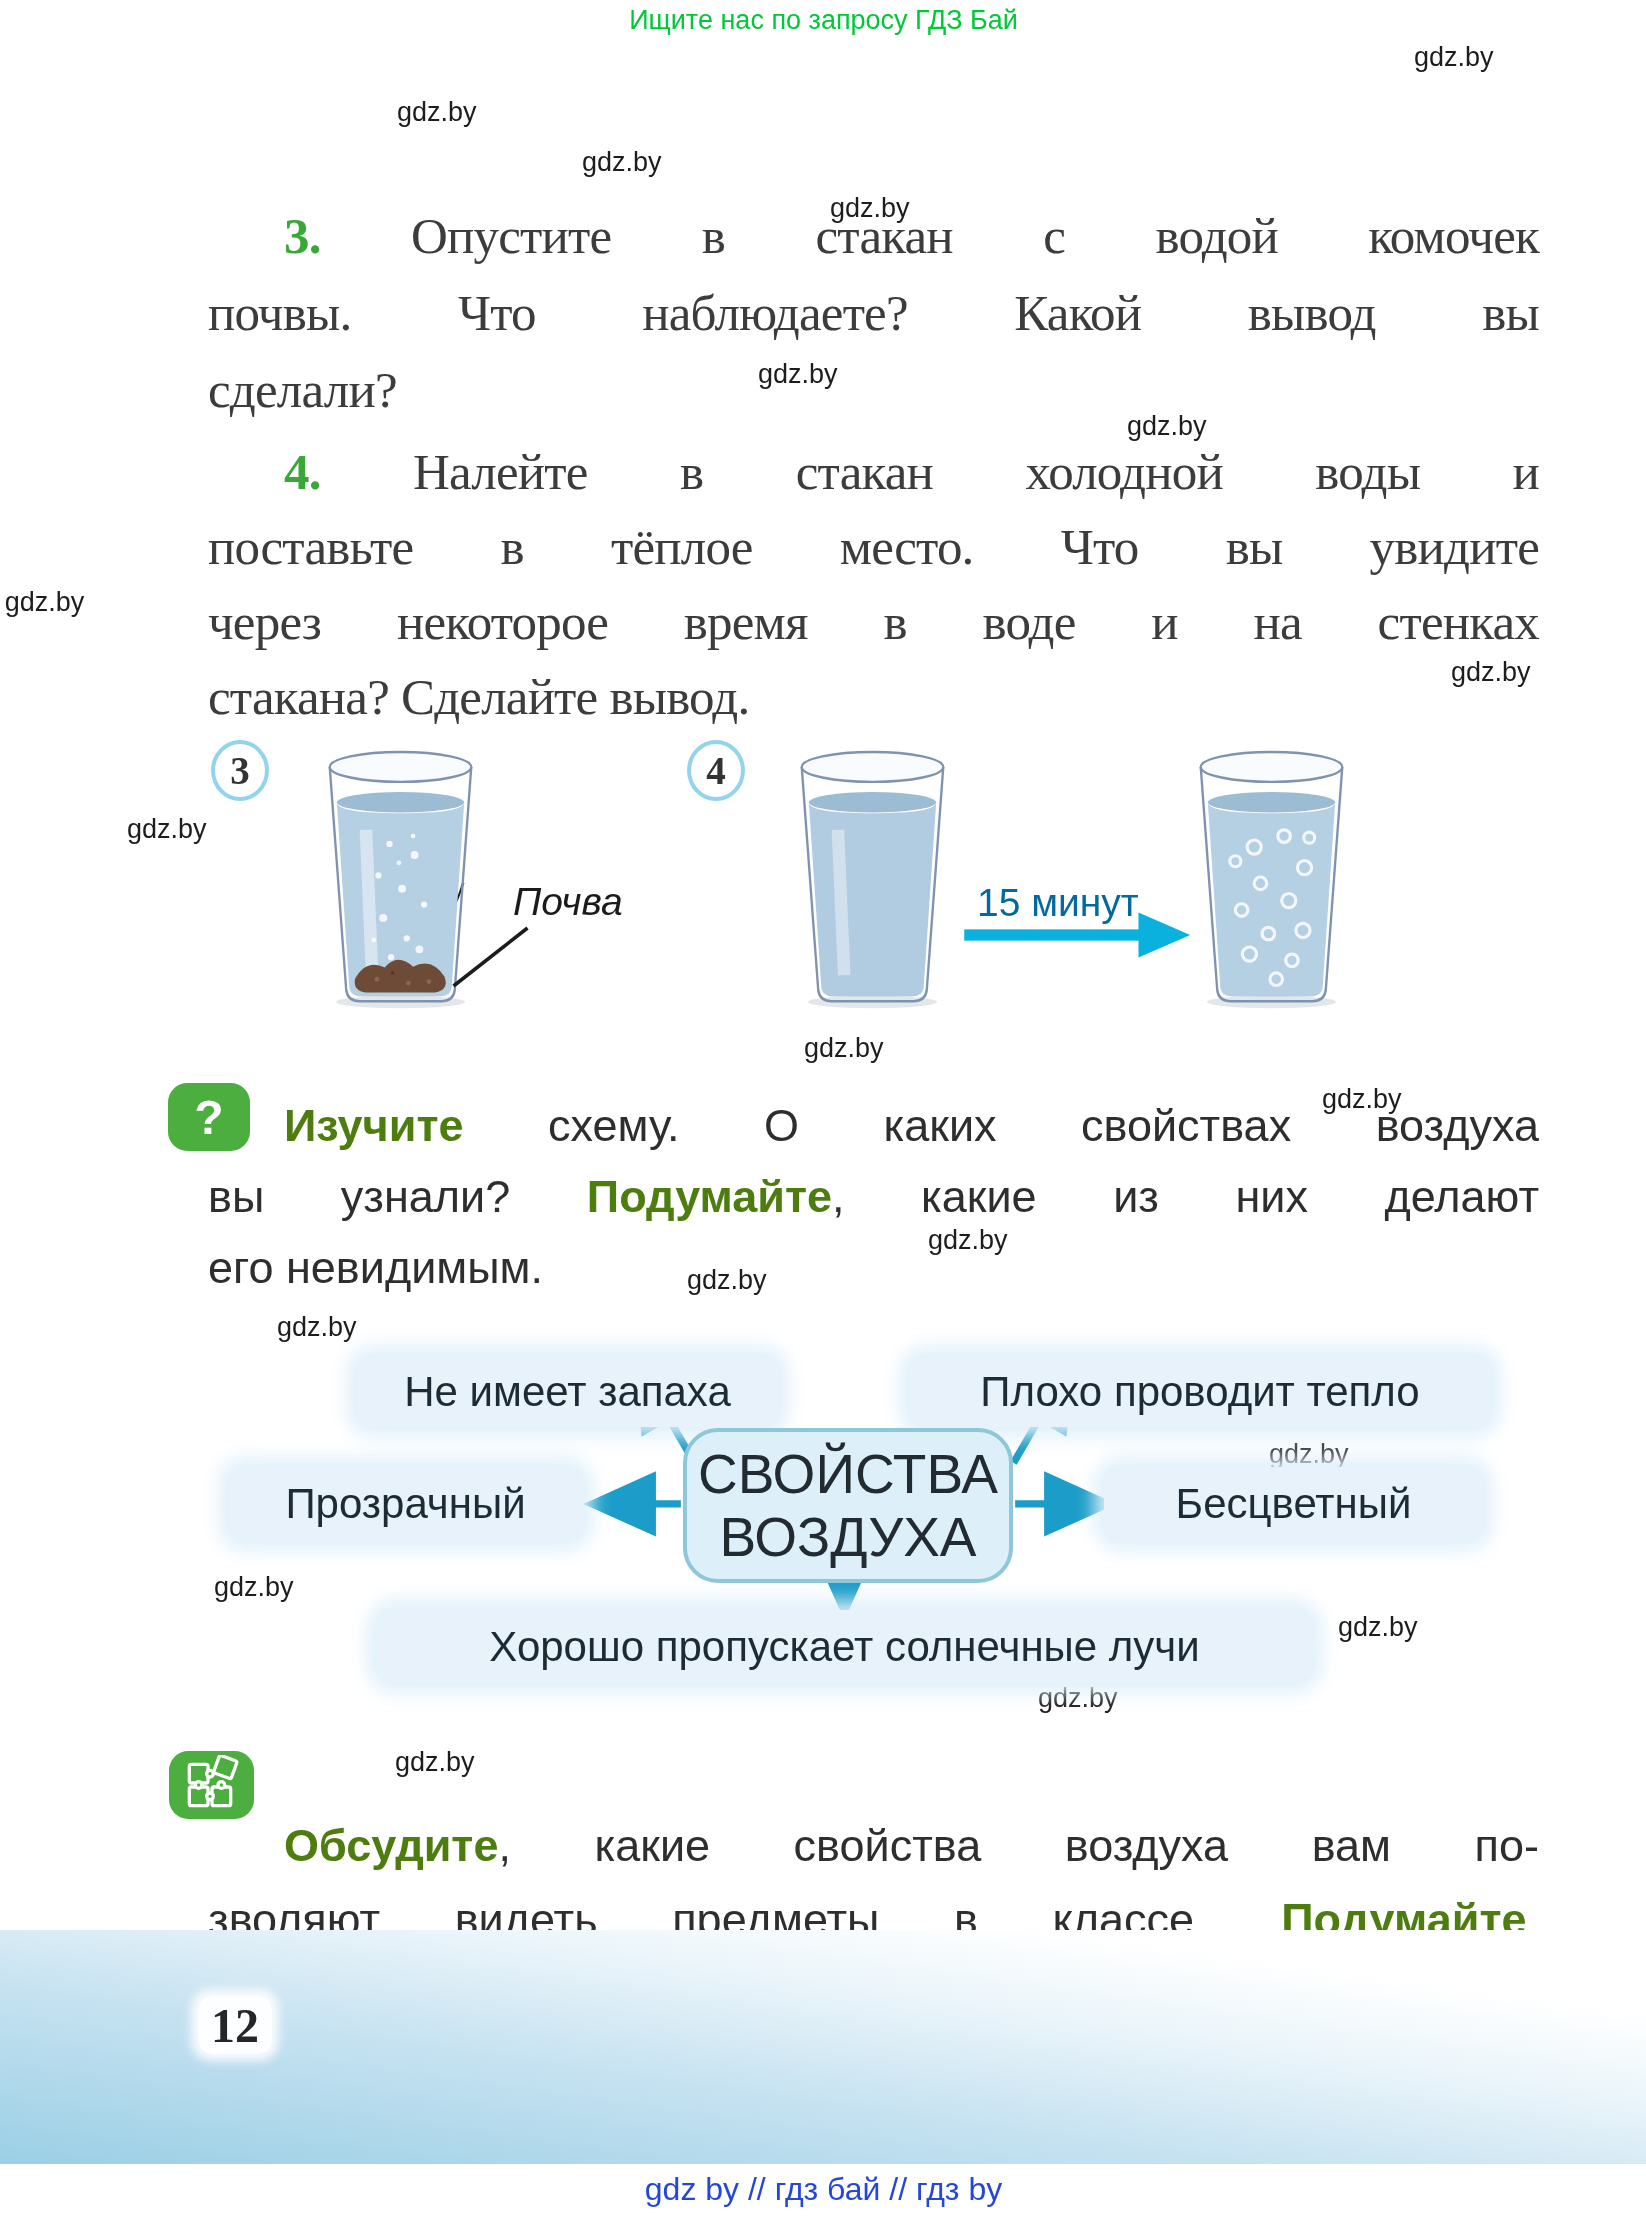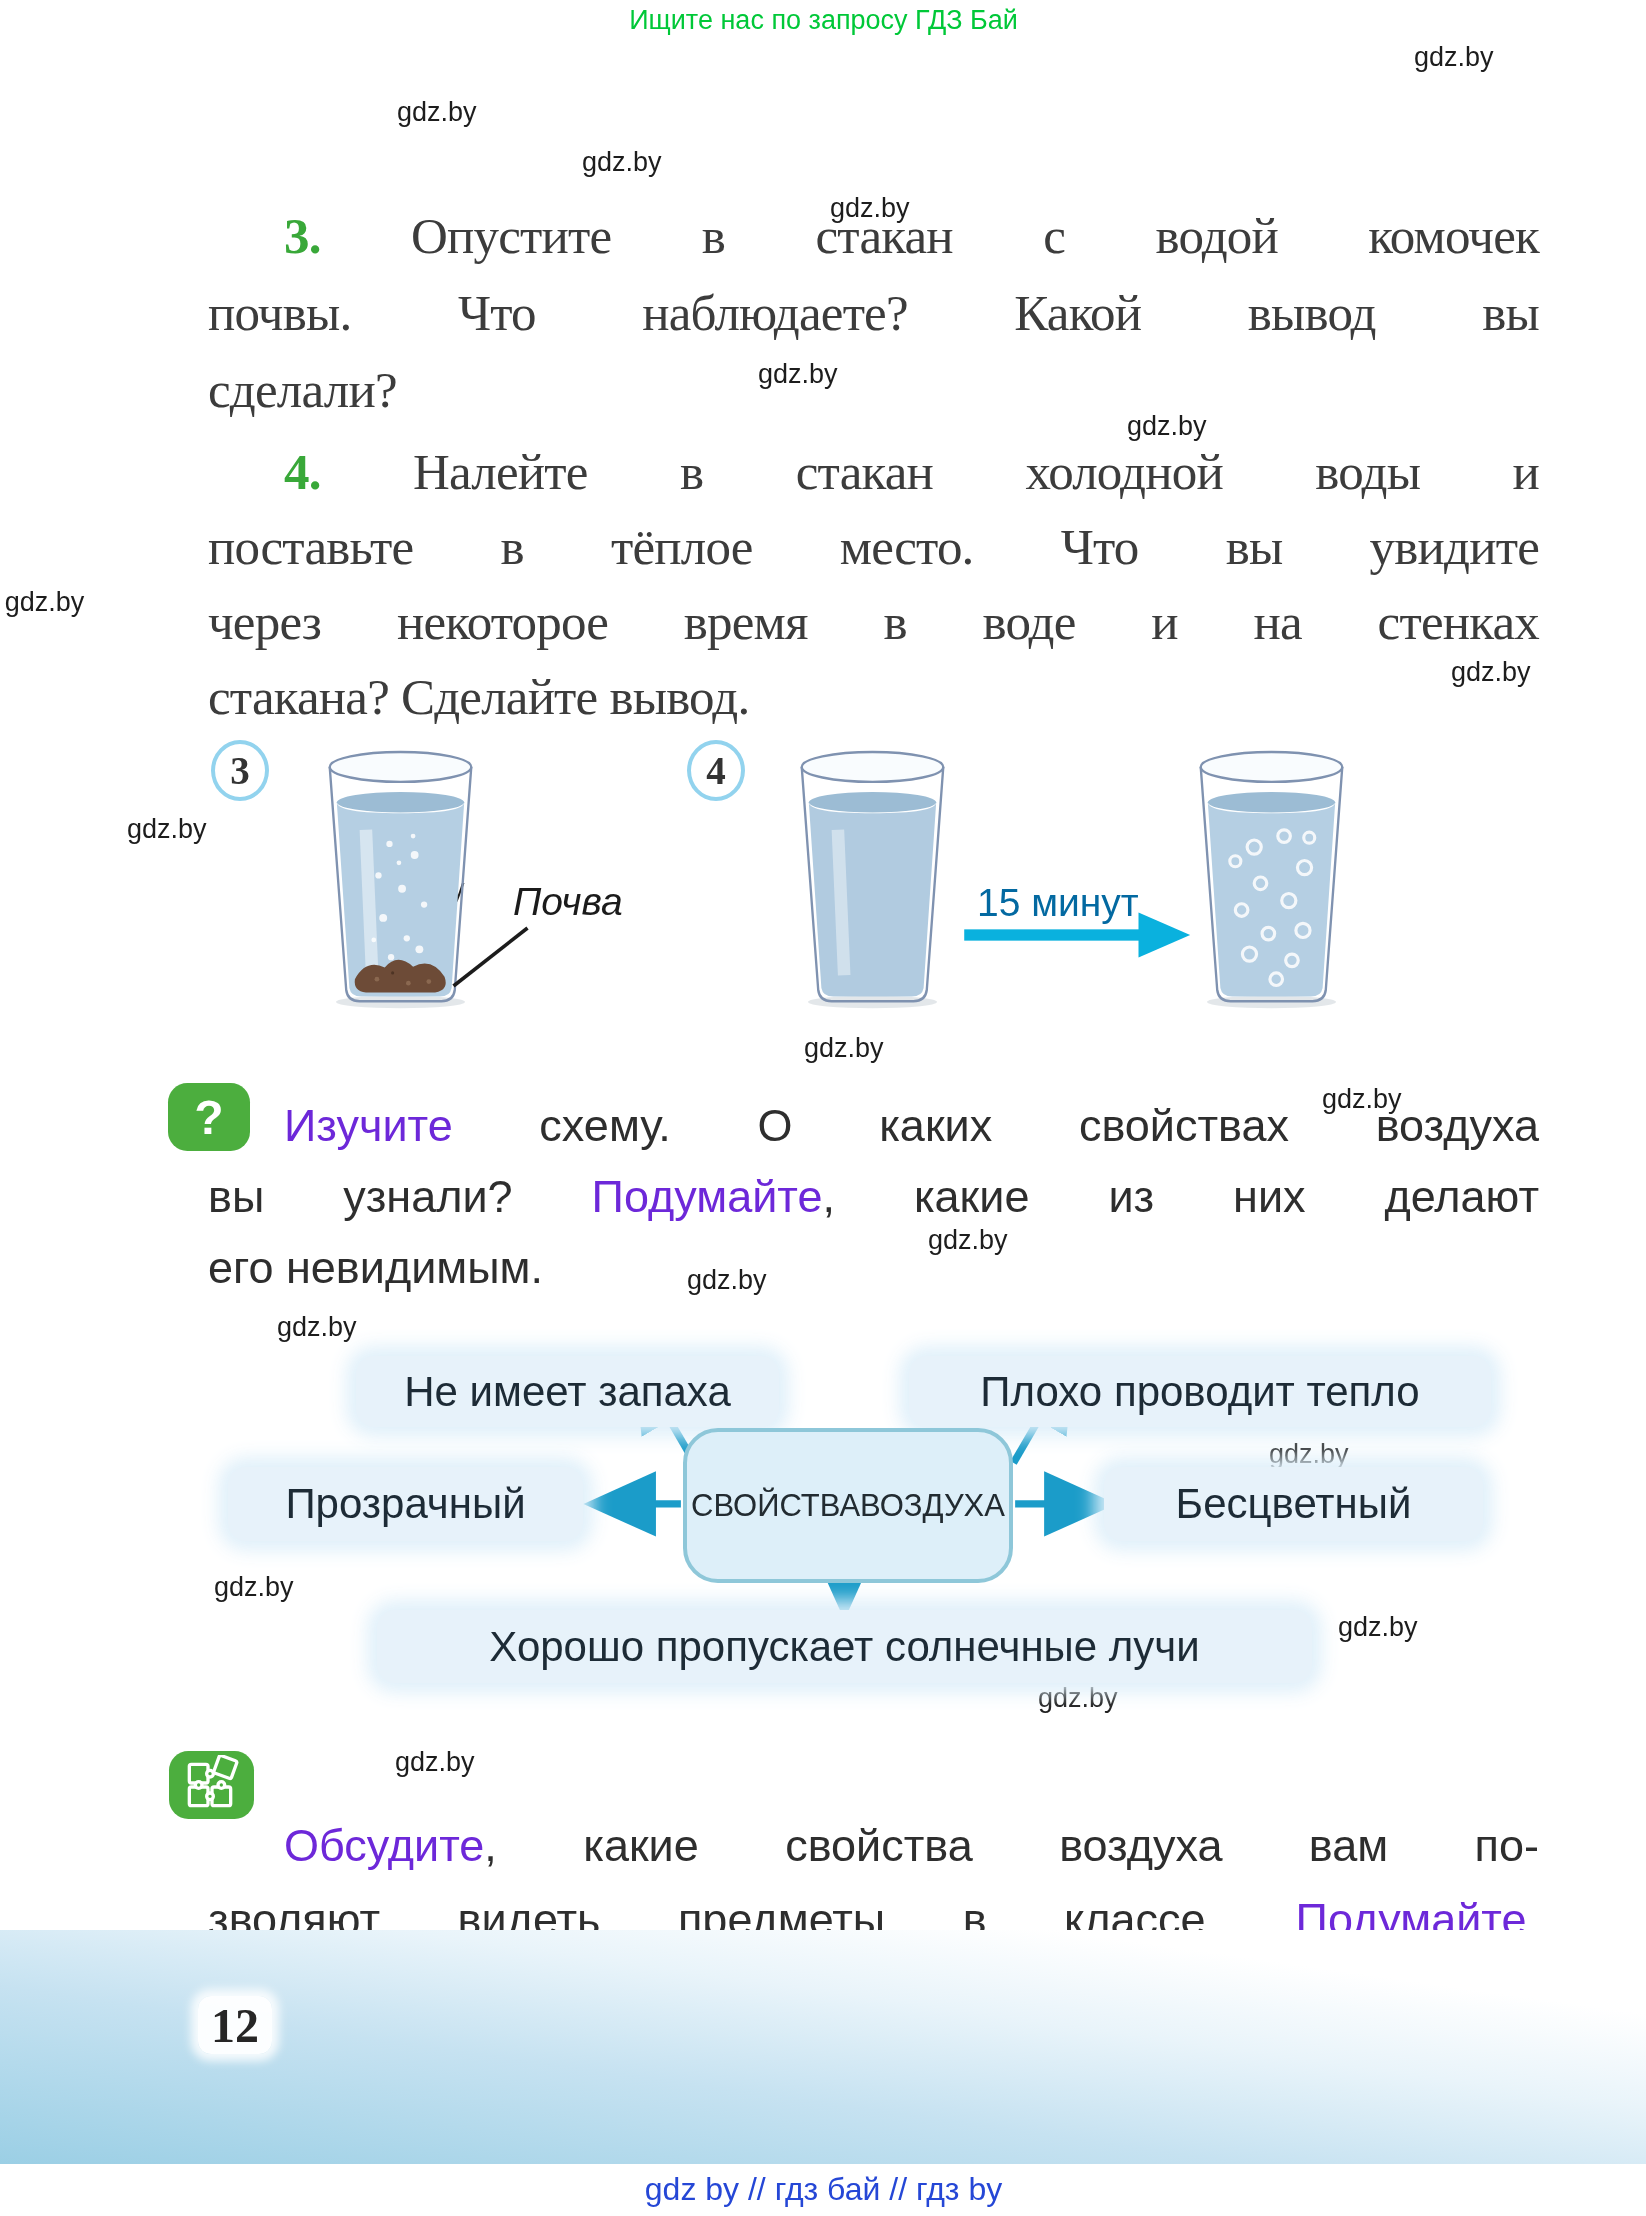--- a/index.html
+++ b/index.html
@@ -17,41 +17,41 @@
   .t3{top:198px;line-height:77px;}
   .t4{top:435px;line-height:75px;}
   .jus{text-align:justify;text-align-last:justify;}
   .indent{padding-left:76px;box-sizing:border-box;}
   .gnum{color:#39a839;font-weight:700;}
   
   .sans-block{position:absolute;left:208px;width:1331px;
               font-family:"Liberation Sans",sans-serif;font-size:45px;color:#2e2e2e;}
   .q{top:1090px;line-height:71px;}
   .d{top:1809px;line-height:74px;}
-  .gword{color:#6d28d9;font-weight:400;}
+  .gword{color:#4d7c0f;font-weight:700;}
   
   .badge{position:absolute;width:50px;height:53px;border:4px solid #92d3ee;border-radius:50%;
          background:#fff;display:flex;align-items:center;justify-content:center;
          font:700 39px "Liberation Serif",serif;color:#333;}
   .soil-label{position:absolute;left:513px;top:880px;
               font:italic 400 39px "Liberation Sans",sans-serif;color:#1b1b1b;}
   .time-label{position:absolute;left:977px;top:861px;
               font:400 39px "Liberation Sans",sans-serif;color:#0369a1;margin-top:20px;}
   
   .icon-green{position:absolute;background:#4cae3e;border-radius:19.3px;
               display:flex;align-items:center;justify-content:center;}
   .qmark{font:700 48px "Liberation Sans",sans-serif;color:#fff;}
   
   .sbox{position:absolute;background:#e7f2fa;border-radius:17.7px;
         display:flex;align-items:center;justify-content:center;
         font-size:42px;color:#1d2b36;box-shadow:0 0 17.7px 9.7px rgba(222,239,250,0.95);}
   .center-box{position:absolute;left:683px;top:1428px;width:330px;height:155px;
               background:#ddeff9;border:4.8px solid #8ec7d9;border-radius:35px;
-              display:flex;flex-direction:row;align-items:center;justify-content:center;
-              font-size:31px;line-height:63px;color:#222b31;box-sizing:border-box;}
+              display:flex;flex-direction:column;align-items:center;justify-content:center;
+              font-size:55px;line-height:63px;color:#222b31;box-sizing:border-box;}
   
   .grad{position:absolute;left:0;top:1930px;width:1647px;height:234px;
         background:linear-gradient(to top right,#9bcfe5 0%,#c6e2f1 38%,#e9f4fa 62%,#ffffff 82%);}
   .pagenum{position:absolute;left:198px;top:1996px;background:rgba(255,255,255,0.95);
            border-radius:13px;padding:1.6px 13px;font:700 48px "Liberation Serif",serif;color:#262626;
            box-shadow:0 0 9.7px 6.4px rgba(255,255,255,0.85);}
   .footer{position:absolute;left:0;top:2171px;width:100%;text-align:center;
           font:400 32px "Liberation Sans",sans-serif;color:#2547d6;}
 </style>
 </head>

